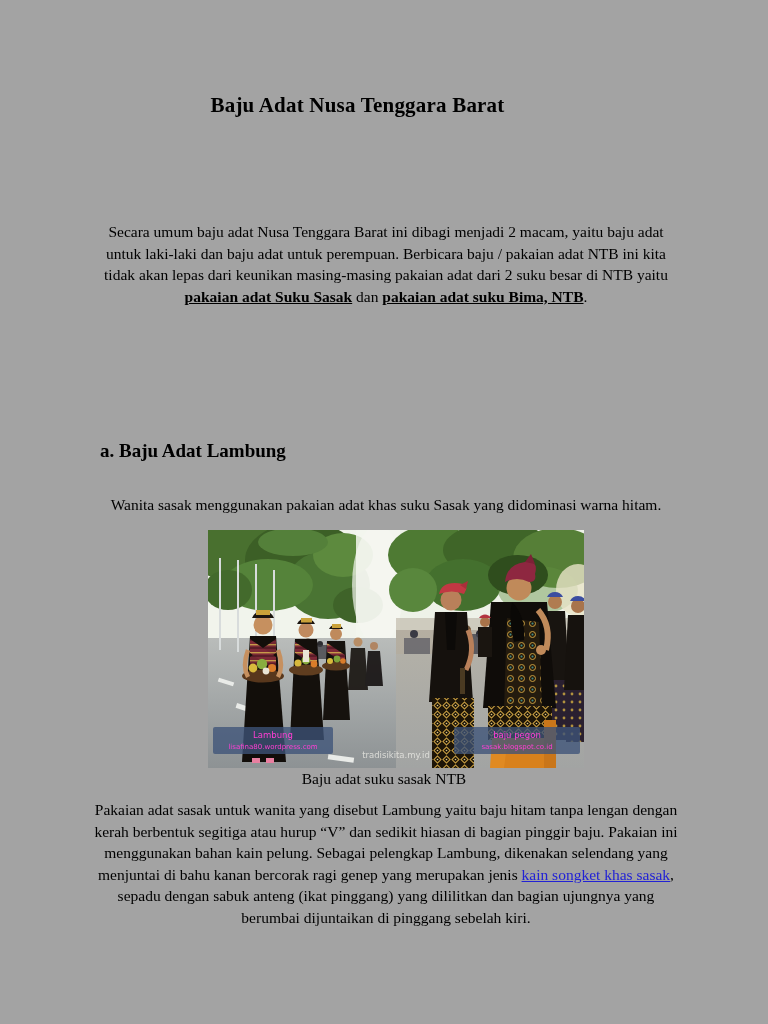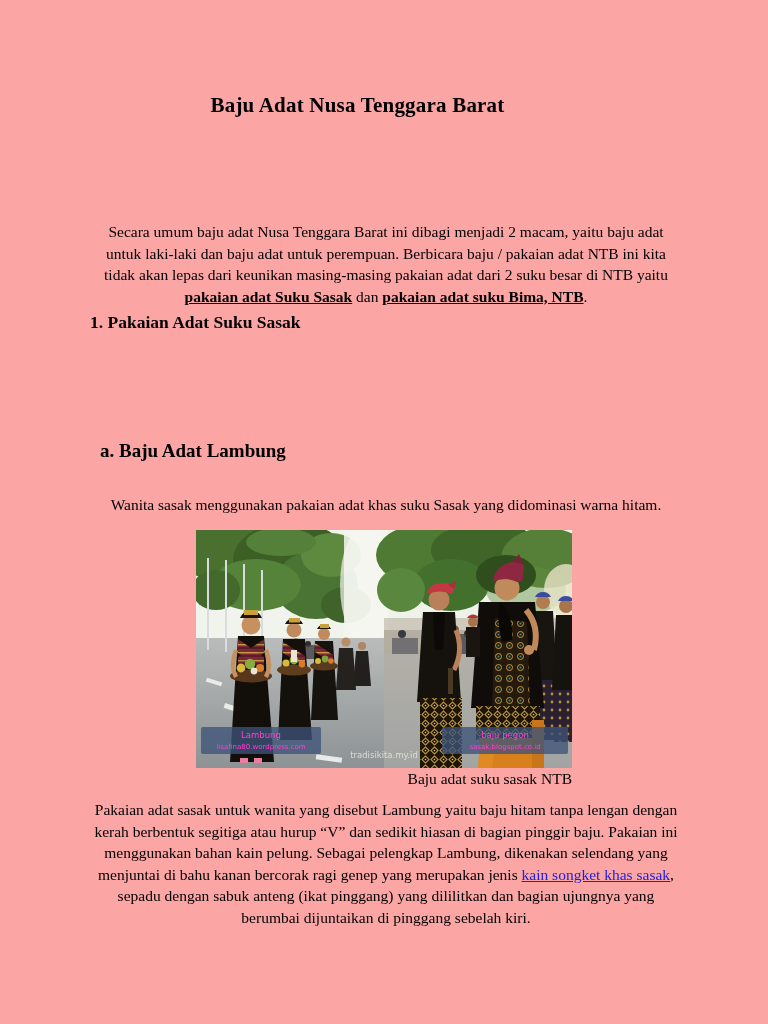--- a/index.html
+++ b/index.html
@@ -1,44 +1,43 @@
 <!DOCTYPE html>
 <html><head>
 <meta charset="utf-8">
 <style>
   html,body{margin:0;padding:0;background:#ffffff;}
-  .page{position:relative;width:768px;height:1024px;background:#fca5a5;
+  .page{position:relative;width:768px;height:1024px;background:#a3a3a3;
         font-family:"Liberation Serif",serif;color:#000;overflow:hidden;}
   .doc-title{position:absolute;top:93px;left:90px;width:535px;text-align:center;
         font-size:21px;font-weight:bold;letter-spacing:.2px;}
   .para{position:absolute;left:90px;width:592px;font-size:15.5px;line-height:21.6px;text-align:center;}
   .p1{top:221px;}
   .h-num{position:absolute;left:90px;top:312px;font-size:17.5px;font-weight:bold;}
   .p2{top:367px;}
   .h-sub{position:absolute;left:100px;top:440px;font-size:19px;font-weight:bold;}
   .p3{top:494px;}
-  .fig{position:absolute;left:196px;top:530px;width:432px;height:238px;text-decoration:underline;}
+  .fig{position:absolute;left:208px;top:530px;width:432px;height:238px;text-decoration:underline;}
   .fig svg{display:block;width:376px;height:238px;}
-  .fig-caption{position:absolute;left:196px;top:770px;width:376px;text-align:right;font-size:15.5px;}
+  .fig-caption{position:absolute;left:196px;top:770px;width:376px;text-align:center;font-size:15.5px;}
   .p4{top:799px;}
   .bu{font-weight:bold;text-decoration:underline;}
   .bold{font-weight:normal;}
   a.doclink{color:#2222d5;text-decoration:underline;cursor:pointer;}
   .wm{font-family:"DejaVu Sans",sans-serif;}
 </style>
 </head>
 <body>
 
 <div class="page">
 
   <div class="doc-title">Baju Adat Nusa Tenggara Barat</div>
 
   <div class="para p1"><span>Secara umum baju adat Nusa Tenggara Barat ini dibagi menjadi 2 macam, yaitu baju adat untuk laki-laki dan baju adat untuk perempuan. Berbicara baju / pakaian adat NTB ini kita tidak akan lepas dari keunikan masing-masing pakaian adat dari 2 suku besar di NTB yaitu </span><span class="bu">pakaian adat Suku Sasak</span><span> dan </span><span class="bu">pakaian adat suku Bima, NTB</span><span>.</span></div>
 
-  <div class="h-num">1. Pakaian Adat Suku Sasak</div>
 
 
   <div class="h-sub">a. Baju Adat Lambung</div>
 
   <div class="para p3">Wanita sasak menggunakan pakaian adat khas suku Sasak yang didominasi warna hitam.</div>
 
   <div class="fig">
     <svg viewBox="0 0 376 238" xmlns="http://www.w3.org/2000/svg">
       <defs>
         <pattern id="batikA" width="11" height="11" patternUnits="userSpaceOnUse">

